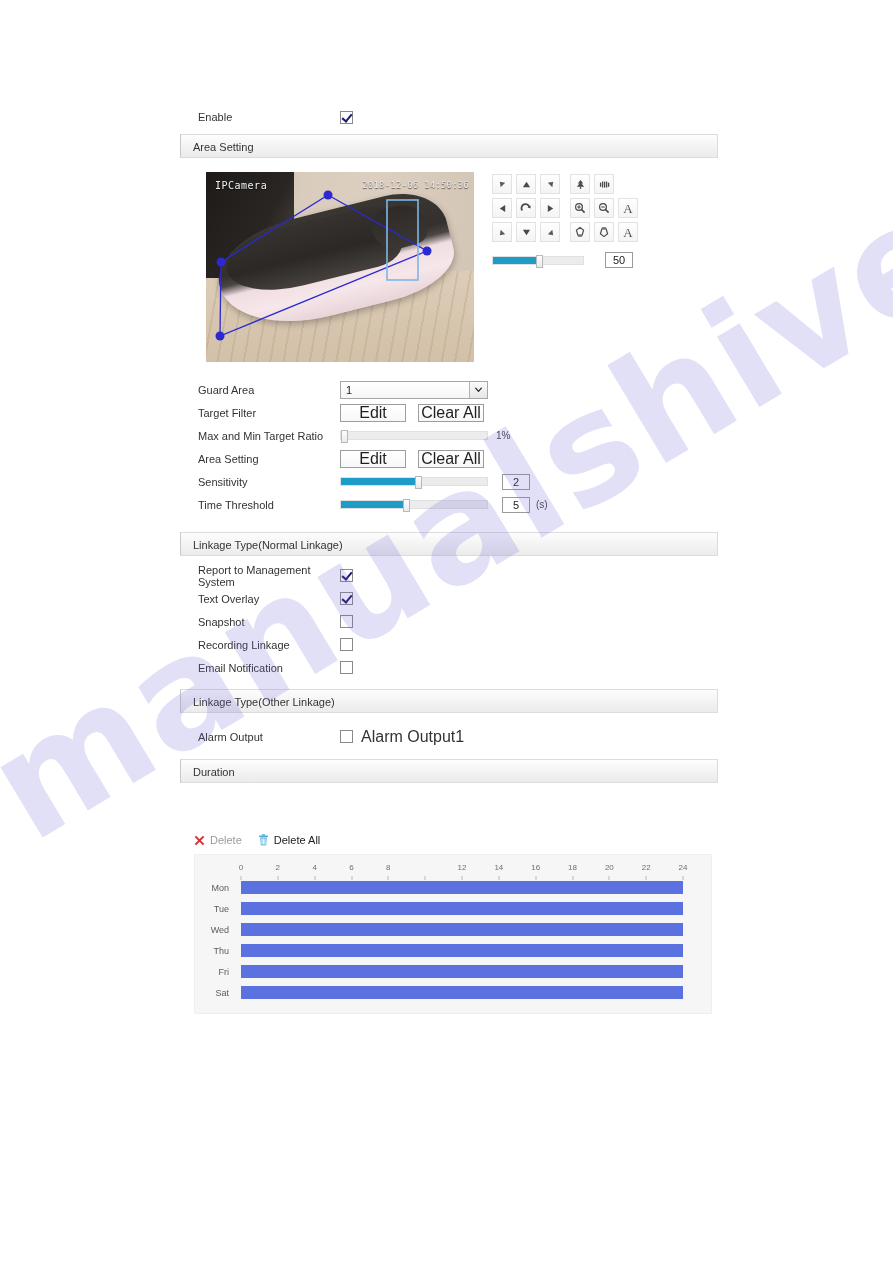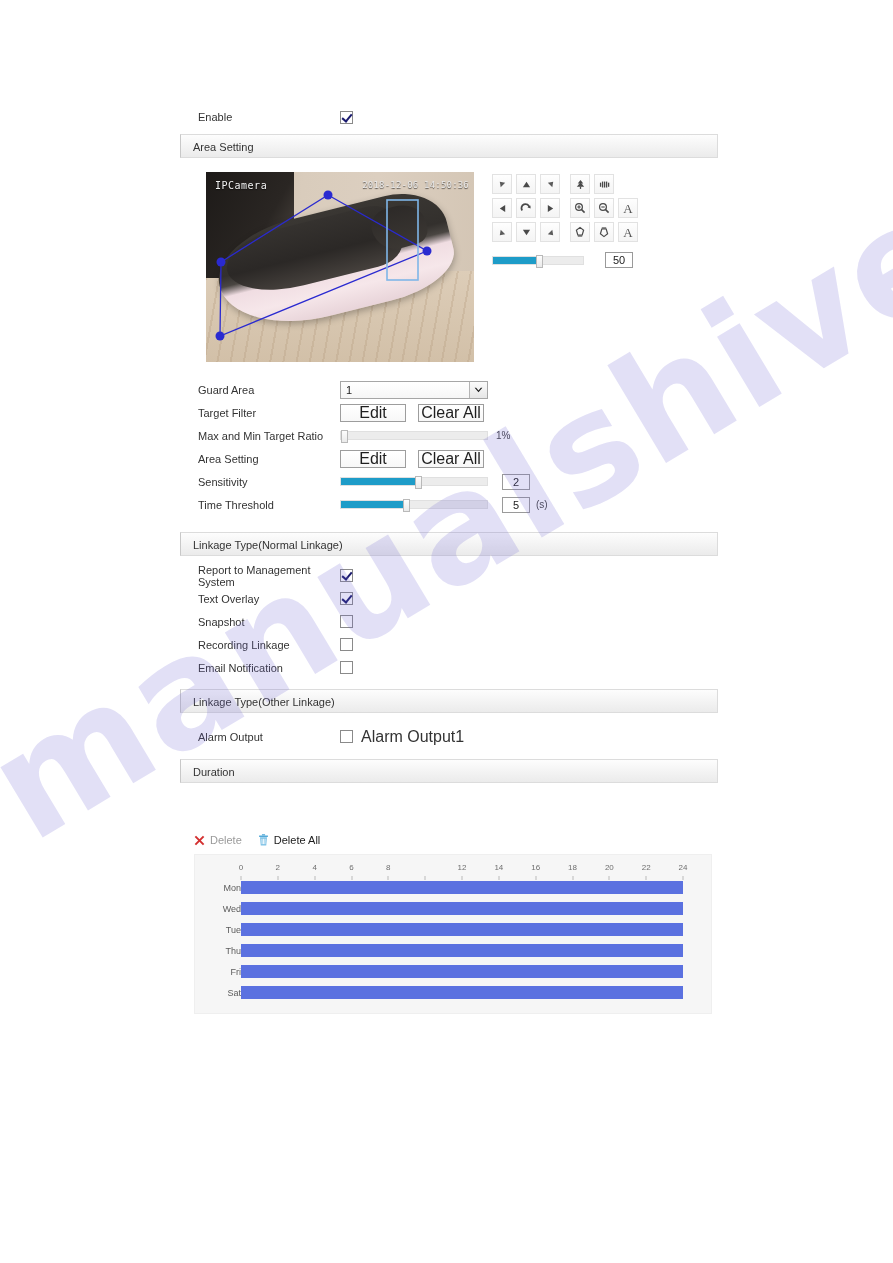--- a/index.html
+++ b/index.html
@@ -329,21 +329,21 @@
     transform: translateX(-50%);
   }
   .drow {
     display: flex;
     align-items: center;
     height: 21px;
   }
   .dlabel {
     width: 46px;
     text-align: right;
-    padding-right: 0;
+    padding-right: 12px;
     box-sizing: border-box;
     font-size: 9px;
     color: #5c5c5c;
   }
   .dbar-wrap {
     position: relative;
     height: 13px;
     flex: 1;
     margin-right: 28px;
   }
@@ -668,27 +668,27 @@
         <div class="tick-line" style="left: 100%;"></div>
       </div>
     <div id="sched-rows">
         <div class="drow">
           <div class="dlabel">Mon</div>
           <div class="dbar-wrap">
             <div class="dbar" style="left: 0%; width: 100%; background: rgb(91, 113, 224);"></div>
           </div>
         </div>
         <div class="drow">
-          <div class="dlabel">Wed</div>
+          <div class="dlabel">Tue</div>
           <div class="dbar-wrap">
             <div class="dbar" style="left: 0%; width: 100%; background: rgb(91, 113, 224);"></div>
           </div>
         </div>
         <div class="drow">
-          <div class="dlabel">Tue</div>
+          <div class="dlabel">Wed</div>
           <div class="dbar-wrap">
             <div class="dbar" style="left: 0%; width: 100%; background: rgb(91, 113, 224);"></div>
           </div>
         </div>
         <div class="drow">
           <div class="dlabel">Thu</div>
           <div class="dbar-wrap">
             <div class="dbar" style="left: 0%; width: 100%; background: rgb(91, 113, 224);"></div>
           </div>
         </div>

